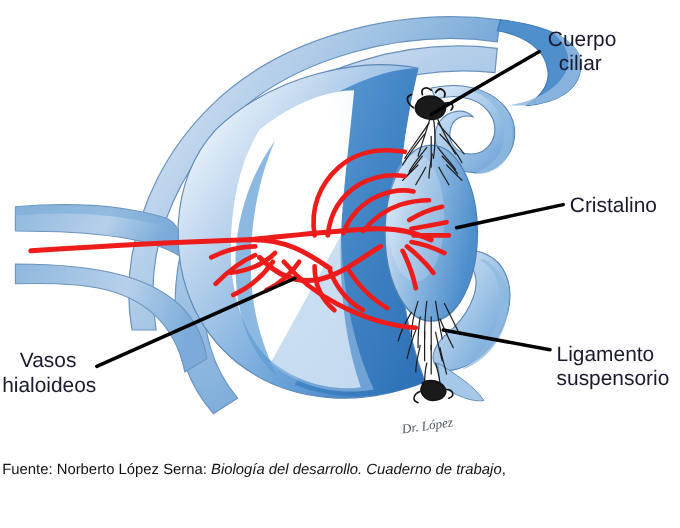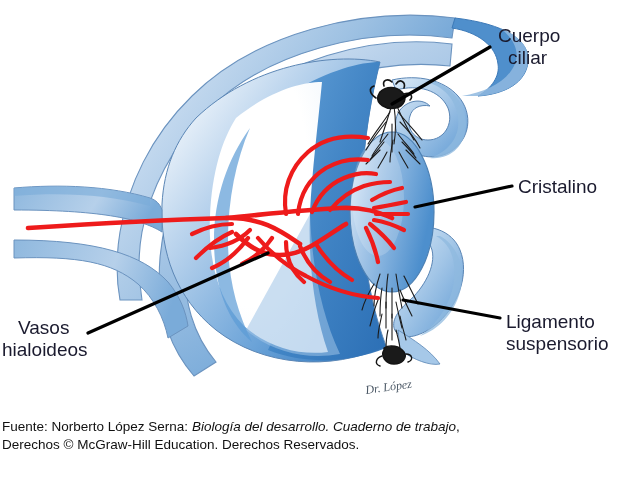--- a/index.html
+++ b/index.html
@@ -300,14 +300,13 @@
       <text class="label-text" x="18" y="334" text-anchor="start">Vasos</text>
       <text class="label-text" x="2" y="356" text-anchor="start">hialoideos</text>
     </g>
 
     <text x="366" y="394" transform="rotate(-8 366 394)" font-family="Liberation Serif, serif" font-style="italic" font-size="12" fill="#2b3a4a" opacity="0.85">Dr. López</text>
   </svg>
 </div>
 
 <div id="caption">
   <div class="cap-line"><span>Fuente: Norberto López Serna: </span><span class="ital">Biología del desarrollo. Cuaderno de trabajo</span><span>,</span></div>
-  <div class="cap-line">Derechos © McGraw-Hill Education. Derechos Reservados.</div>
 </div>
 
 </body></html>

